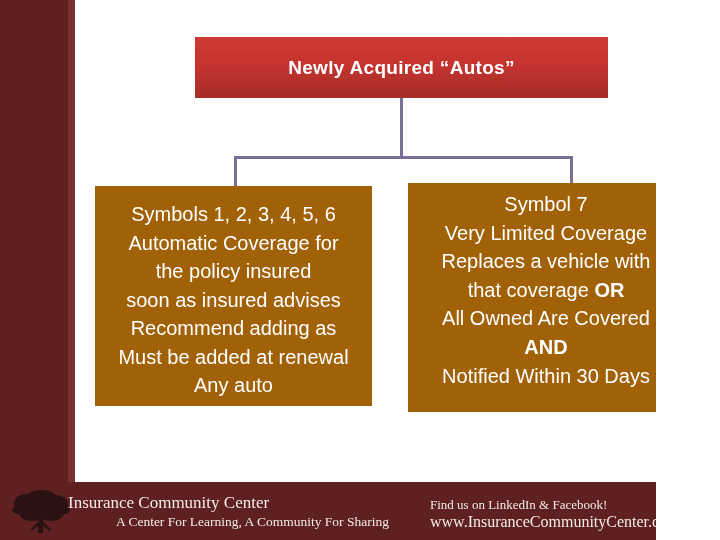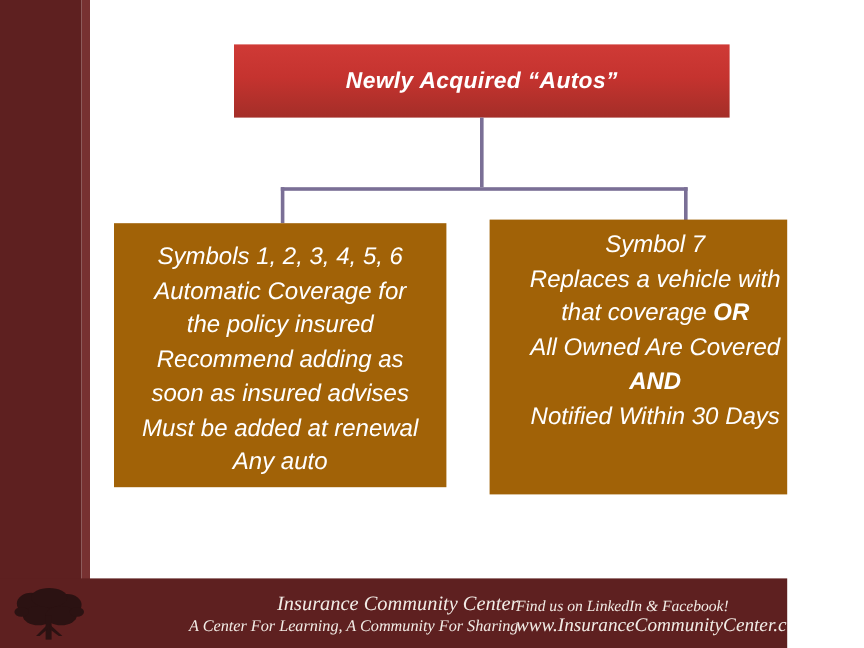--- a/index.html
+++ b/index.html
@@ -11,21 +11,20 @@
   body {
     font-family: "Liberation Sans", sans-serif;
   }
 
   #slide {
     position: relative;
     width: 656px;
     height: 540px;
     overflow: hidden;
     background: #ffffff;
-    font-style: italic;
   }
 
   
   .sidebar-band {
     position: absolute;
     left: 0;
     top: 0;
     width: 68px;
     height: 540px;
     background: #5e2020;
@@ -137,26 +136,25 @@
   }
   .footer-logo {
     position: absolute;
     left: 10px;
     top: 486px;
     width: 62px;
     height: 50px;
   }
   .footer-left {
     position: absolute;
-    left: 92px;
+    left: 68px;
     top: 492px;
     width: 340px;
     color: #f2ece6;
     font-family: "Liberation Serif", serif;
-    text-align: right;
   }
   .footer-org {
     font-size: 17px;
     line-height: 21px;
     white-space: nowrap;
   }
   .footer-tag {
     font-size: 13.5px;
     line-height: 18px;
     white-space: nowrap;
@@ -203,28 +201,29 @@
 
   <div class="conn conn-stem"></div>
   <div class="conn conn-bar"></div>
   <div class="conn conn-drop-left"></div>
   <div class="conn conn-drop-right"></div>
 
   <div class="content-box box-left">
     <span class="box-line">Symbols 1, 2, 3, 4, 5, 6</span>
     <span class="box-line">Automatic Coverage for</span>
     <span class="box-line">the policy insured</span>
+    <span class="box-line">soon as insured advises</span>
     <span class="box-line">Recommend adding as</span>
-    <span class="box-line">soon as insured advises</span>
     <span class="box-line">Must be added at renewal</span>
     <span class="box-line">Any auto</span>
   </div>
 
   <div class="content-box box-right">
     <span class="box-line">Symbol 7</span>
+    <span class="box-line">Very Limited Coverage</span>
     <span class="box-line">Replaces a vehicle with</span>
     <span class="box-line"><span>that coverage </span><b>OR</b></span>
     <span class="box-line">All Owned Are Covered</span>
     <span class="box-line"><b>AND</b></span>
     <span class="box-line">Notified Within 30 Days</span>
   </div>
 
   <div class="footer-band"></div>
 
   <svg class="footer-logo" viewBox="0 0 62 50" aria-hidden="true">

